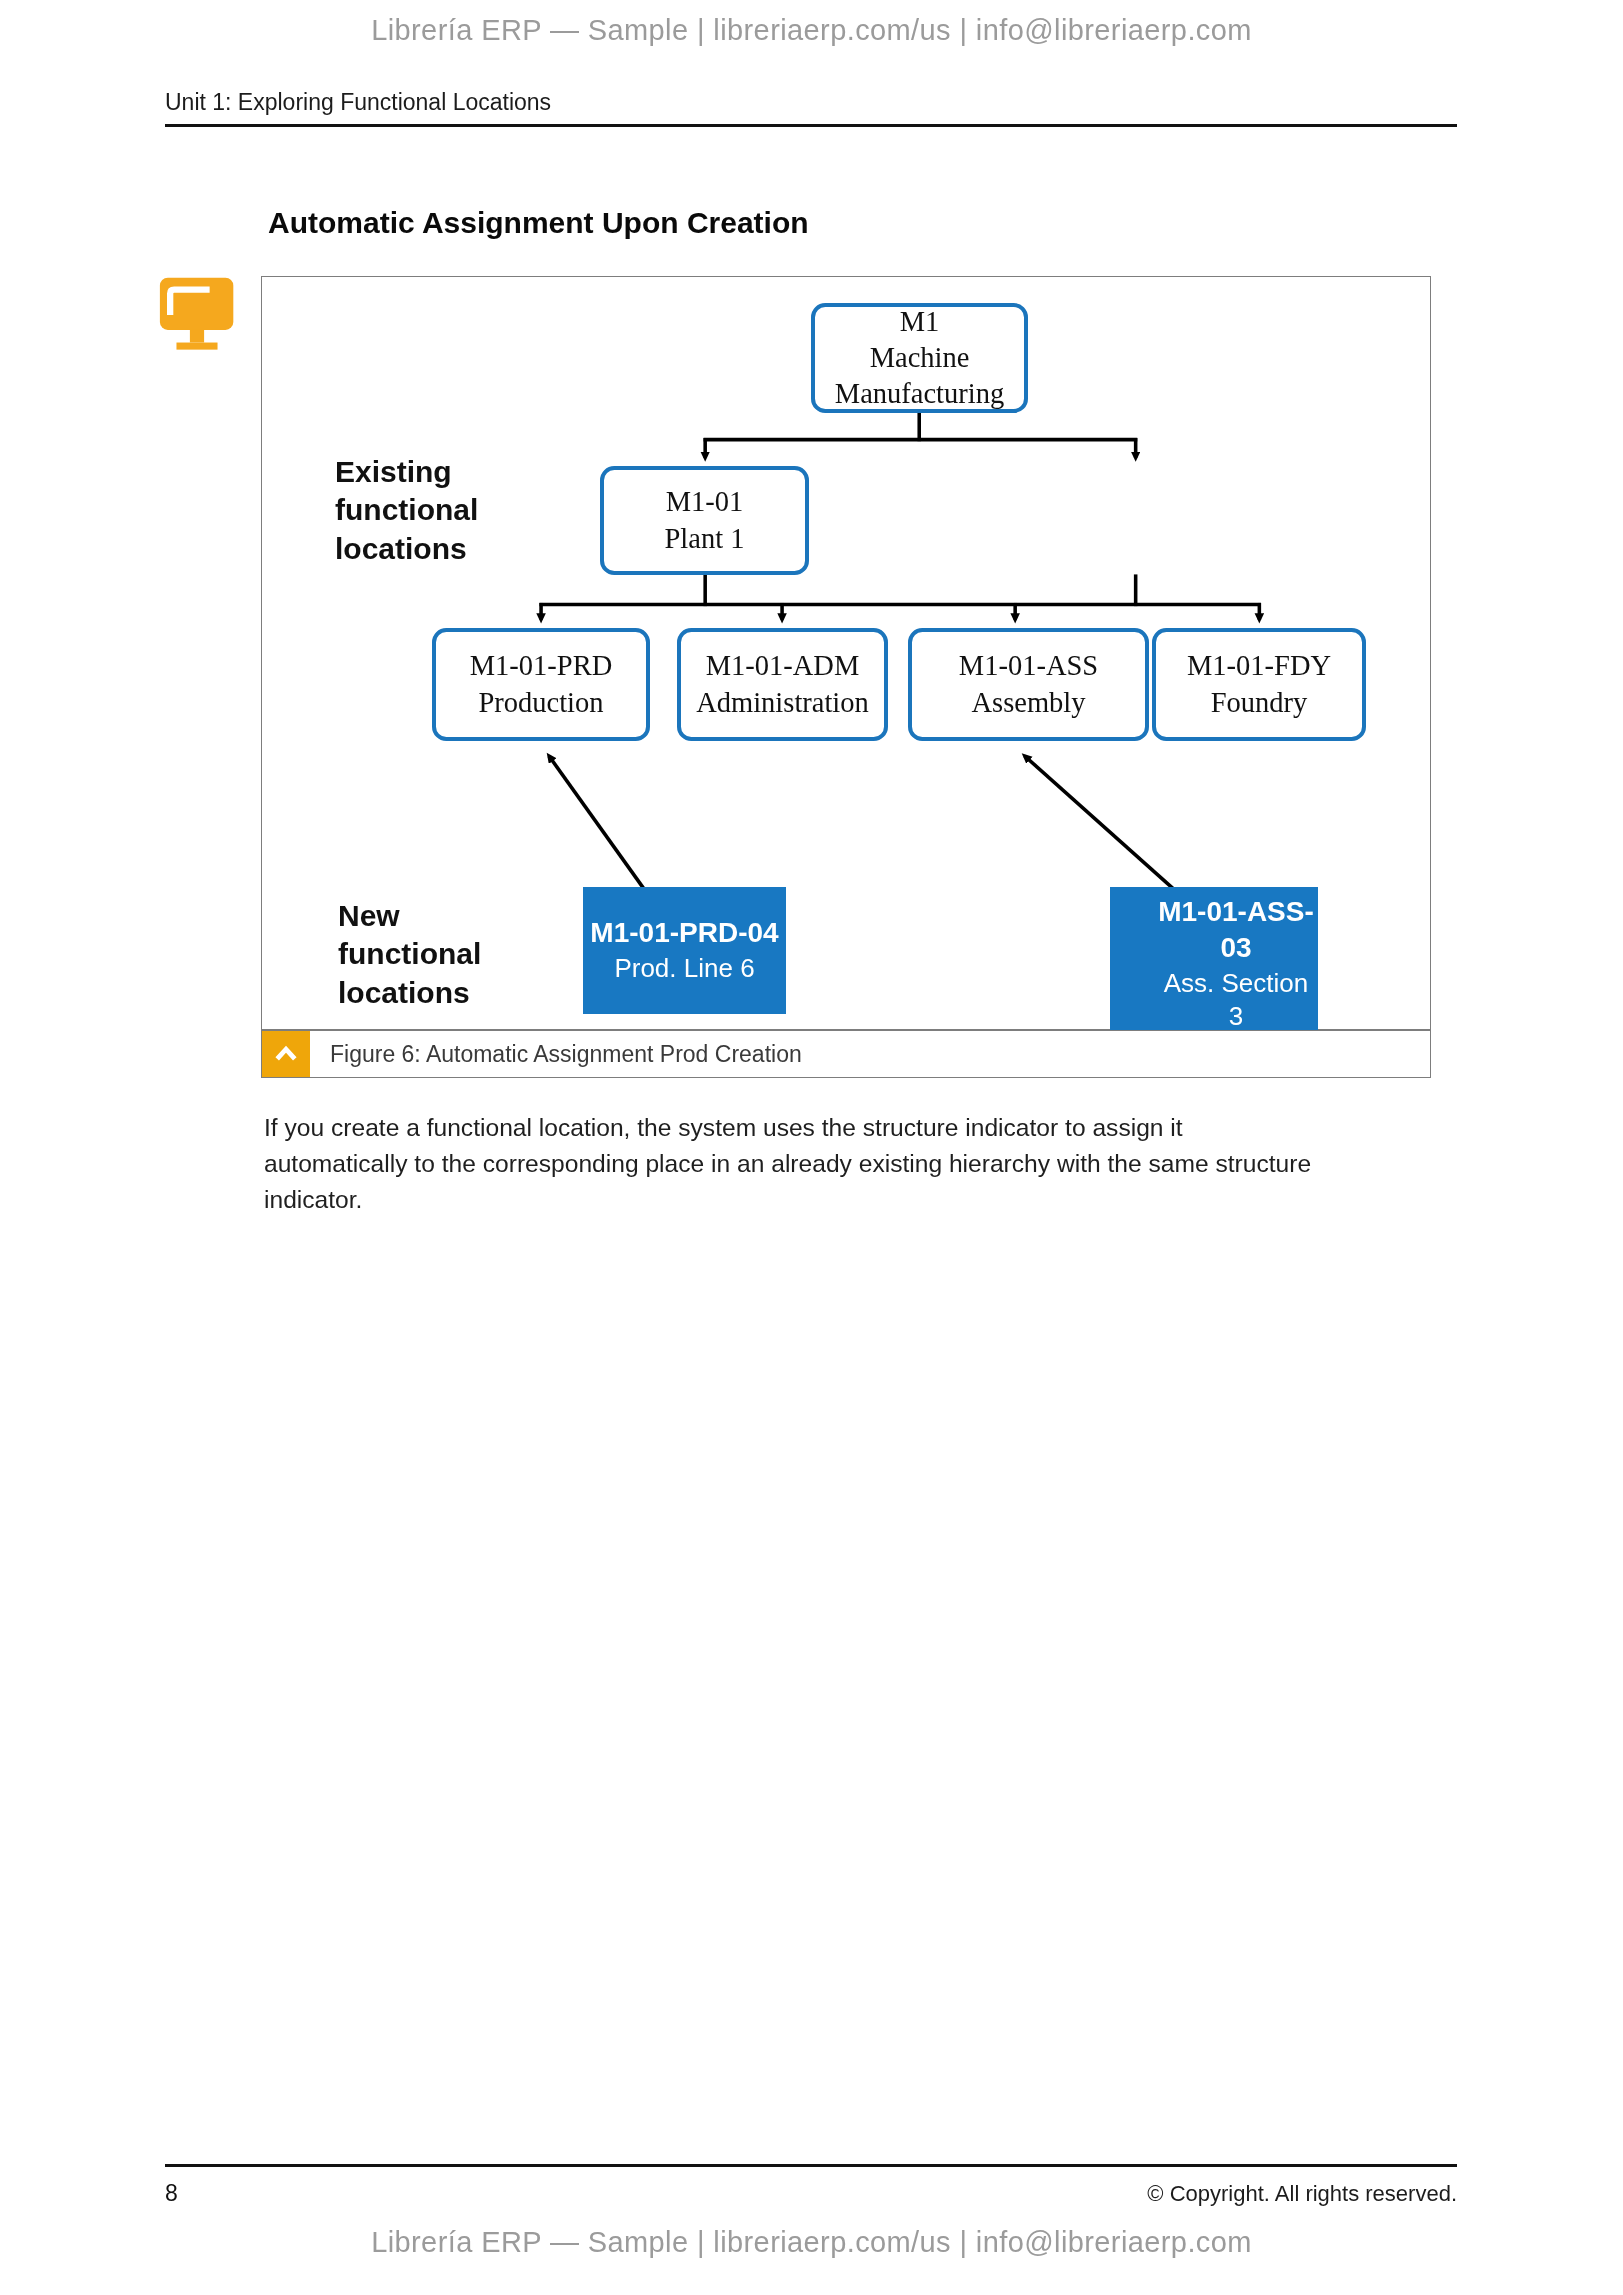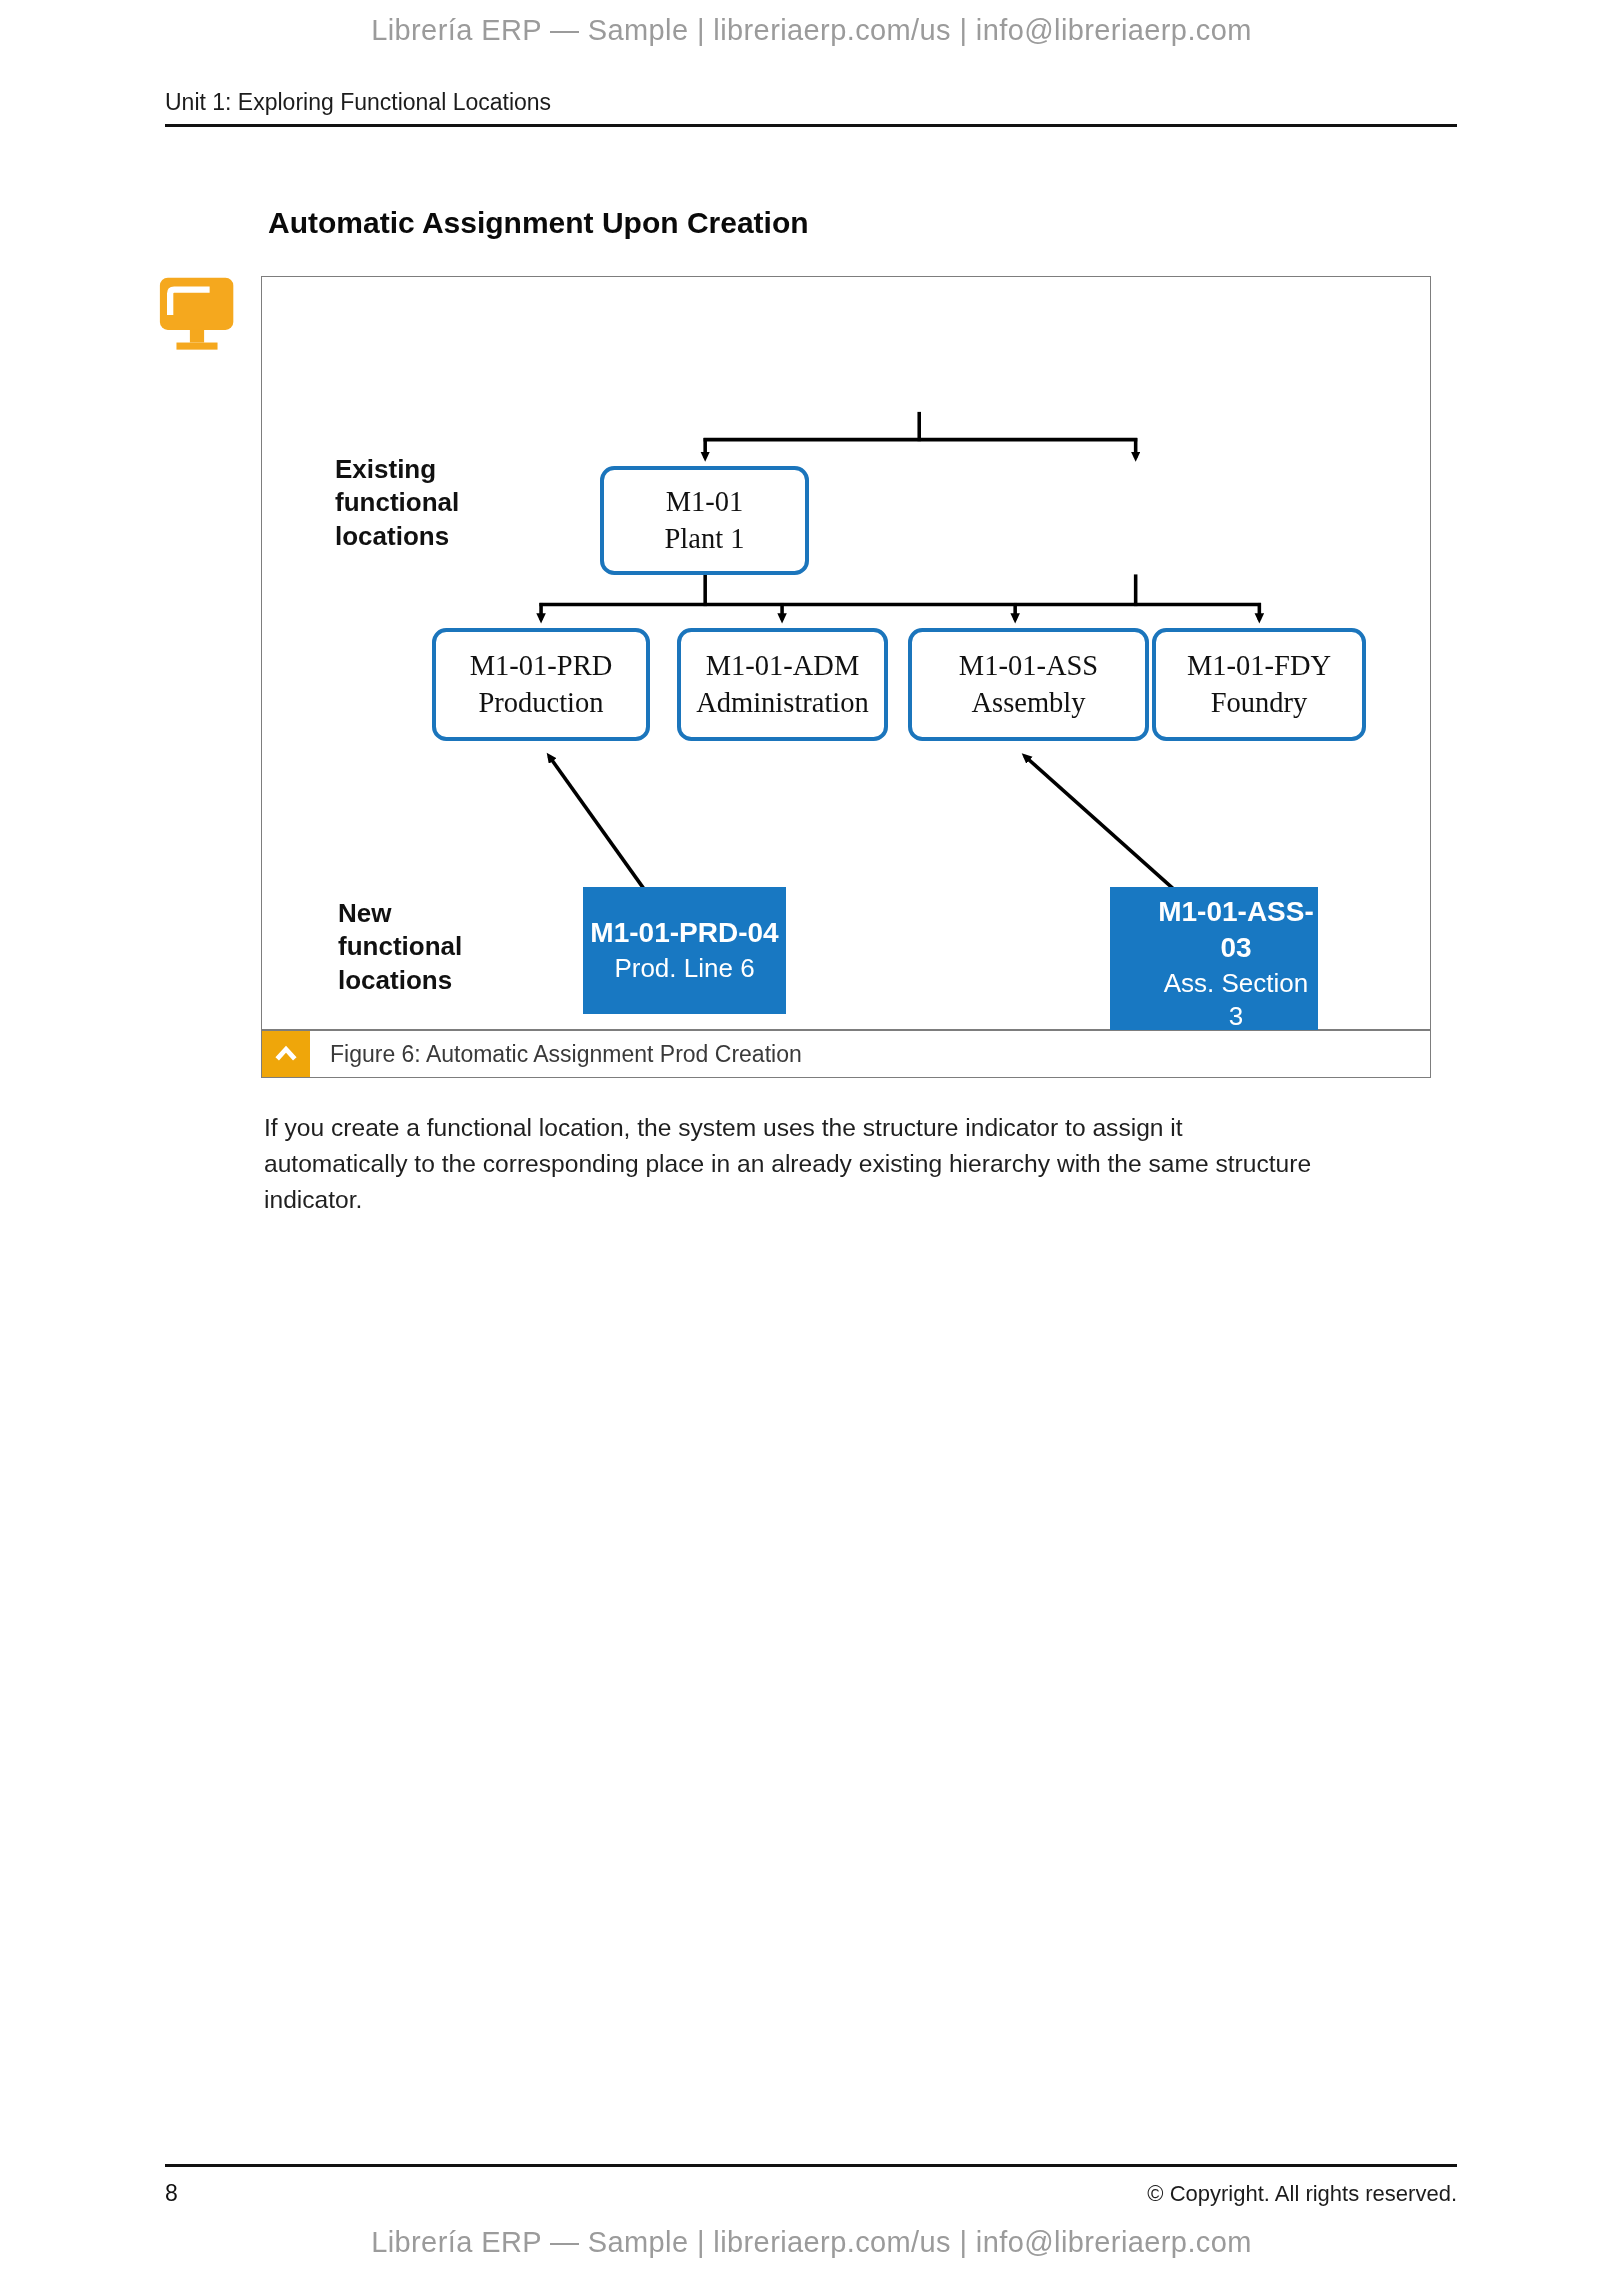--- a/index.html
+++ b/index.html
@@ -21,21 +21,21 @@
 
   
   .node{position:absolute;border:4px solid #1b75bc;border-radius:14.3px;background:#fff;box-sizing:border-box;
         display:flex;flex-direction:column;align-items:center;justify-content:center;
         font-family:"Liberation Serif",serif;font-size:28.5px;color:#111;line-height:1.27;text-align:center;}
   .node-new{position:absolute;background:#1878c2;box-sizing:border-box;color:#fff;
         display:flex;flex-direction:column;align-items:center;justify-content:center;
         font-size:27px;line-height:1.3;text-align:center;margin-left:40px;}
   .node-new .l1{font-weight:bold;font-size:28px;}
   .node-new .l2{font-size:26px;}
-  .diagram-label{position:absolute;font-size:26px;font-weight:bold;color:#111;line-height:1.28;width:174px;}
+  .diagram-label{position:absolute;font-size:30px;font-weight:bold;color:#111;line-height:1.28;width:174px;}
 
   .body-par{left:264px;top:1110px;width:1062px;font-size:24.6px;line-height:1.47;color:#1f1f1f;}
 
   .footer-num{left:165px;top:2180px;font-size:23px;color:#111;}
   .footer-copy{left:165px;top:2181px;width:1292px;text-align:right;font-size:22px;color:#1c1c1c;}
 
   svg{display:block;}
 </style>
 </head>
 <body>
@@ -74,20 +74,25 @@
       <path d="M350,413 L1260,413"></path>
       <path d="M352,411 L352,432" marker-end="url(#arrow)"></path>
       <path d="M656,411 L656,432" marker-end="url(#arrow)"></path>
       <path d="M950,411 L950,432" marker-end="url(#arrow)"></path>
       <path d="M1258,411 L1258,432" marker-end="url(#arrow)"></path>
       <path d="M482,772 L362,604" marker-end="url(#arrow)"></path>
       <path d="M1150,772 L962,604" marker-end="url(#arrow)"></path>
     </g>
   </svg>
 
+  <div class="node" style="left:549px;top:26px;width:217px;height:110px;">
+    <span>M1</span>
+    <span>Machine</span>
+    <span>Manufacturing</span>
+  </div>
 
   <div class="node" style="left:338px;top:189px;width:209px;height:109px;">
     <span>M1-01</span>
     <span>Plant 1</span>
   </div>
 
   <div class="node" style="left:170px;top:351px;width:218px;height:113px;">
     <span>M1-01-PRD</span>
     <span>Production</span>
   </div>

